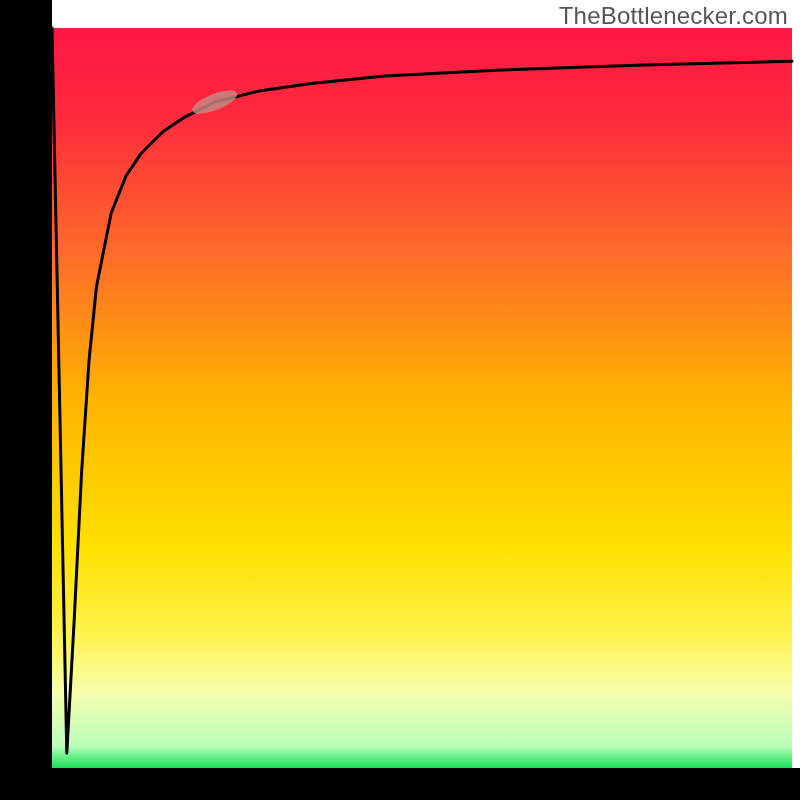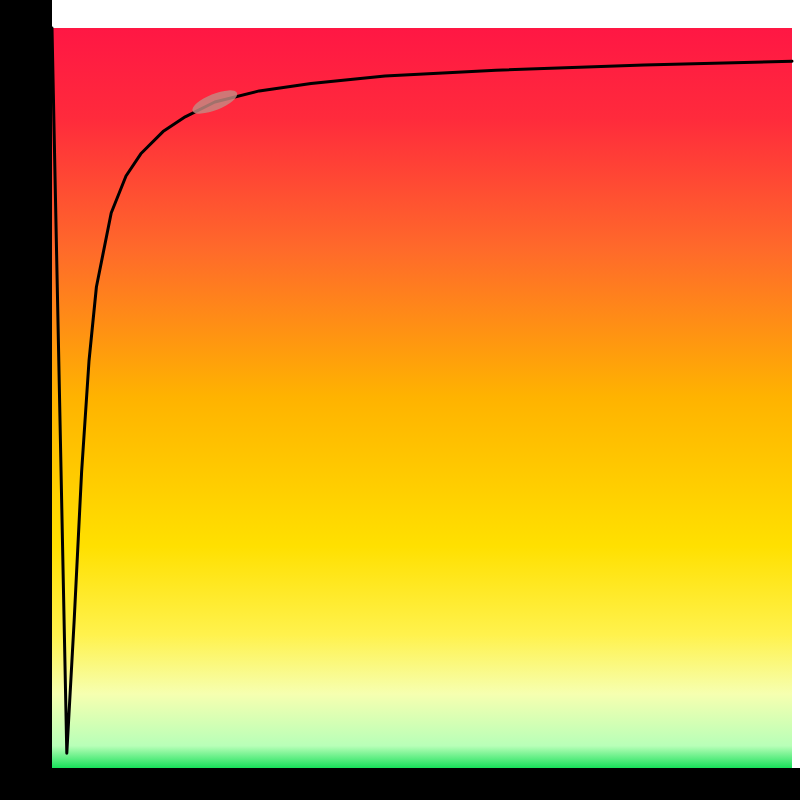--- a/index.html
+++ b/index.html
@@ -53,13 +53,14 @@
 
   <ellipse id="marker" cx="0" cy="0" rx="24" ry="8" fill="#c58a82" fill-opacity="0.82" transform="translate(214.8 102.0) rotate(-22)"></ellipse>
 
   <rect x="0" y="0" width="52" height="800" fill="#000000"></rect>
   <rect x="0" y="768" width="800" height="32" fill="#000000"></rect>
 
   <rect x="52" y="27" width="740" height="1" fill="rgba(0,0,0,0)"></rect>
   <rect x="791" y="28" width="1" height="740" fill="rgba(0,0,0,0)"></rect>
 </svg>
 
+<div class="attribution">TheBottlenecker.com</div>
 </div>
 
 </body></html>

